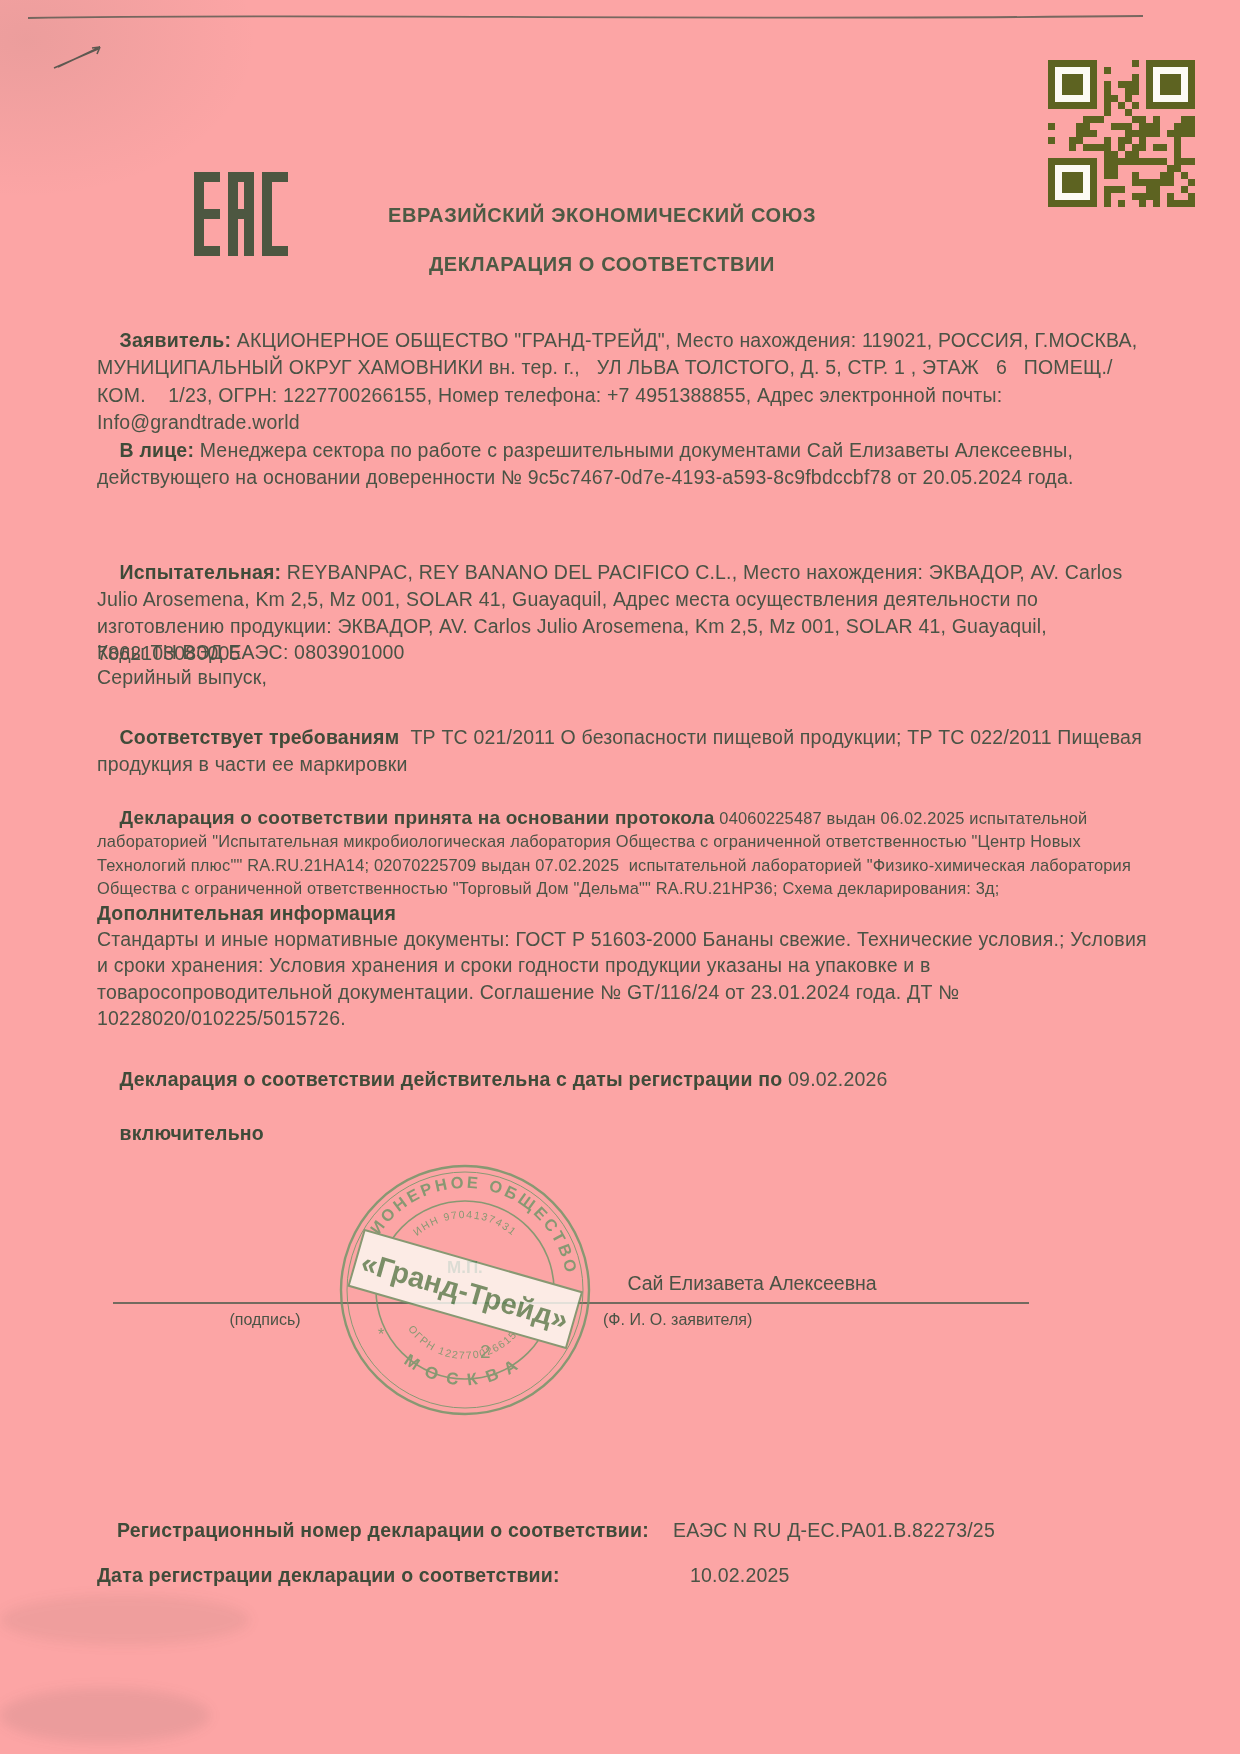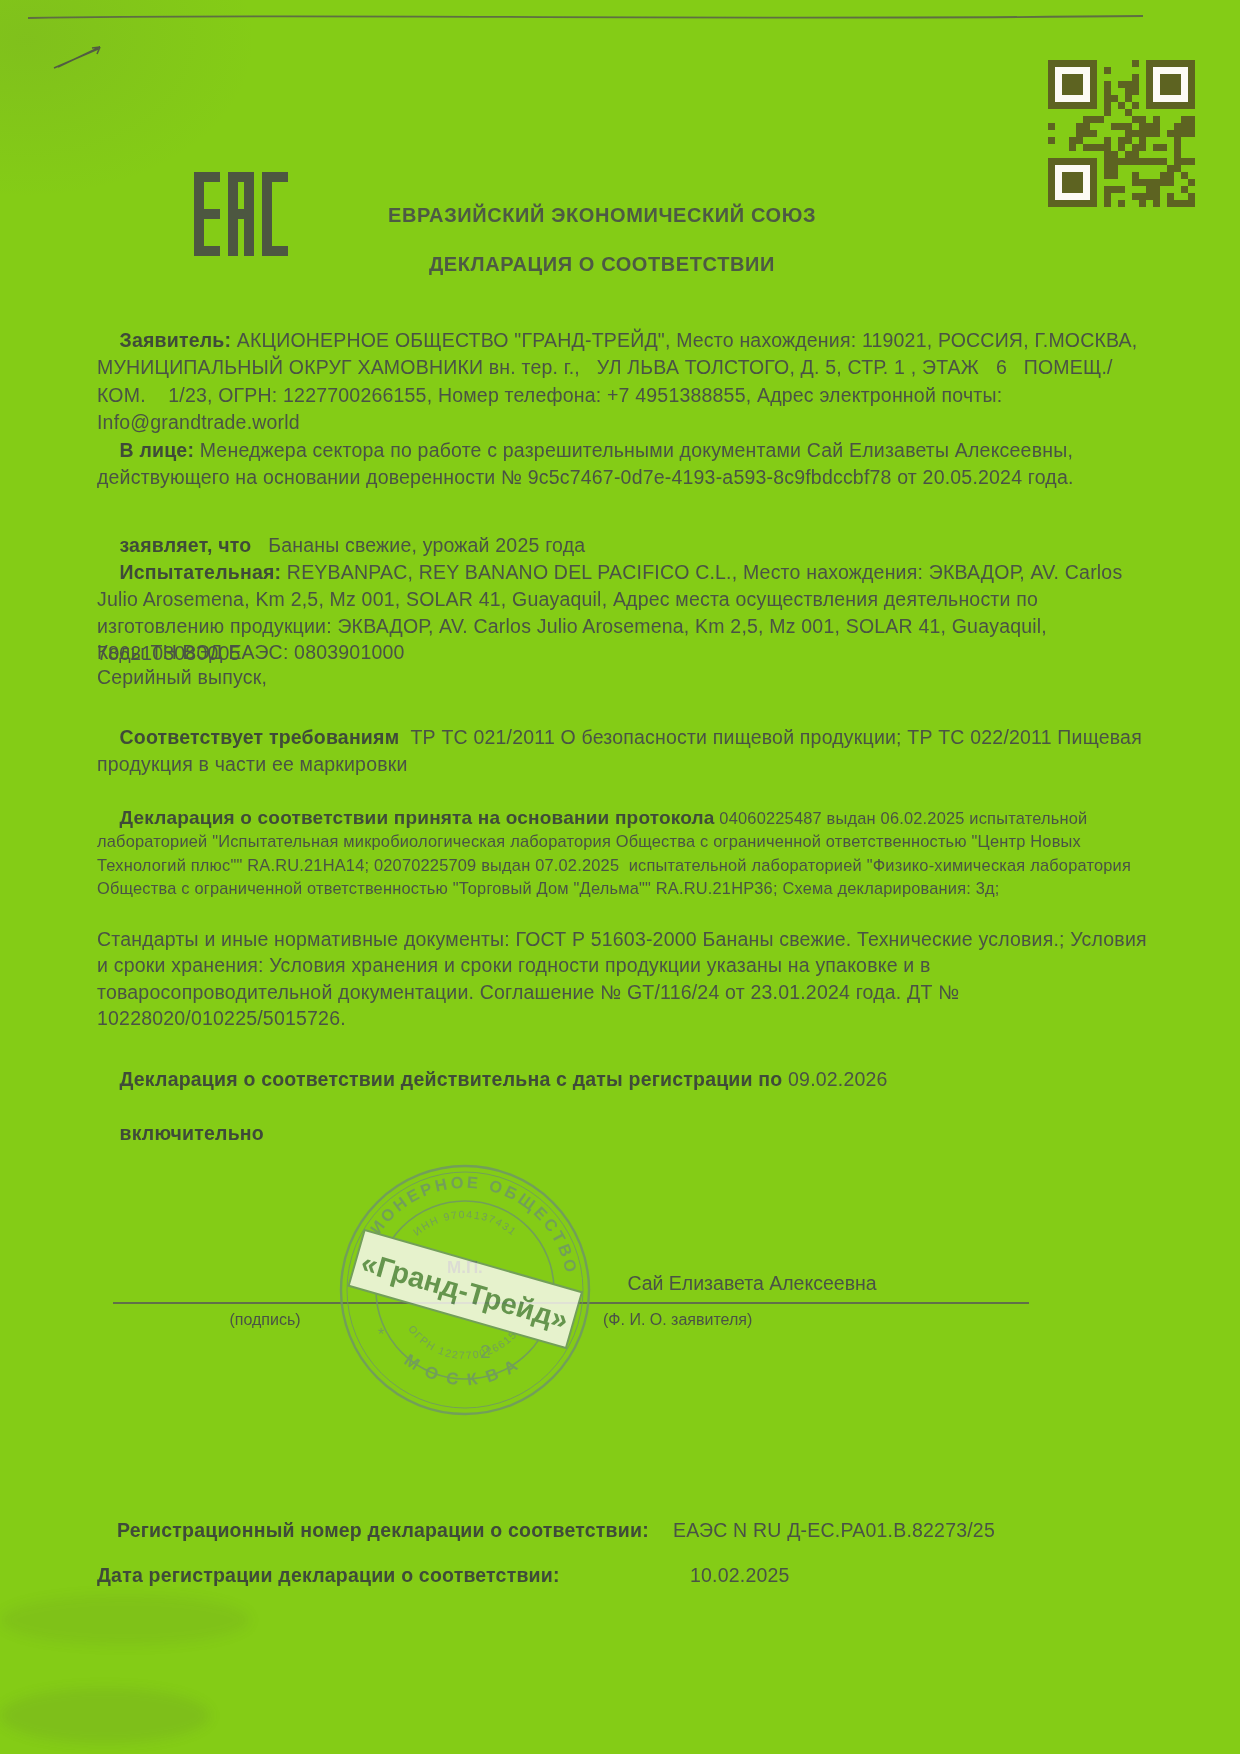--- a/index.html
+++ b/index.html
@@ -1,16 +1,16 @@
 <!DOCTYPE html>
 <html><head>
 <meta charset="utf-8">
 <style>
   html,body{margin:0;padding:0;background:#e9e8e2;}
-  .page{position:relative;width:1240px;height:1754px;background:#84cc16;
+  .page{position:relative;width:1240px;height:1754px;background:#fca5a5;
         font-family:"Liberation Sans",sans-serif;color:#4a5345;overflow:hidden;}
   .para{position:absolute;left:97px;width:1058px;font-size:19.5px;line-height:27.5px;
         white-space:pre-wrap;letter-spacing:.2px;}
   .lbl{font-weight:bold;color:#3f4b39;}
   .small-text{font-size:16.4px;}
   .doc-head{position:absolute;left:97px;width:1010px;text-align:center;font-weight:bold;
         color:#4d5a44;font-size:20px;letter-spacing:.6px;}
   .caption{position:absolute;font-size:16px;color:#4a5345;text-align:right;}
   .sig-line{position:absolute;left:113px;top:1302px;width:916px;height:2px;background:#5a5f52;opacity:.85;}
   .smudge{position:absolute;border-radius:50%;filter:blur(6px);}
@@ -188,39 +188,37 @@
   <div class="doc-head" style="top:253px;">ДЕКЛАРАЦИЯ О СООТВЕТСТВИИ</div>
 
   <div class="para" style="top:299px;">
     <span class="lbl">Заявитель:</span><span> АКЦИОНЕРНОЕ ОБЩЕСТВО "ГРАНД-ТРЕЙД", Место нахождения: 119021, РОССИЯ, Г.МОСКВА, МУНИЦИПАЛЬНЫЙ ОКРУГ ХАМОВНИКИ вн. тер. г.,   УЛ ЛЬВА ТОЛСТОГО, Д. 5, СТР. 1 , ЭТАЖ   6   ПОМЕЩ./КОМ.    1/23, ОГРН: 1227700266155, Номер телефона: +7 4951388855, Адрес электронной почты: Info@grandtrade.world</span>
   </div>
 
   <div class="para" style="top:409px;">
     <span class="lbl">В лице:</span><span> Менеджера сектора по работе с разрешительными документами Сай Елизаветы Алексеевны, действующего на основании доверенности № 9c5c7467-0d7e-4193-a593-8c9fbdccbf78 от 20.05.2024 года.</span>
   </div>
 
-  <div class="para" style="top:504px;">
-    <span class="lbl">заявляет, что</span><span>   Бананы свежие, урожай 2025 года</span>
-  </div>
 
   <div class="para" style="top:532px;line-height:27px;">
     <span class="lbl">Испытательная:</span><span> REYBANPAC, REY BANANO DEL PACIFICO C.L., Место нахождения: ЭКВАДОР, AV. Carlos Julio Arosemena, Km 2,5, Mz 001, SOLAR 41, Guayaquil, Адрес места осуществления деятельности по изготовлению продукции: ЭКВАДОР, AV. Carlos Julio Arosemena, Km 2,5, Mz 001, SOLAR 41, Guayaquil, 7862103080005</span>
   </div>
 
   <div class="para" style="top:639px;">Коды ТН ВЭД ЕАЭС: 0803901000</div>
   <div class="para" style="top:664px;">Серийный выпуск,</div>
 
   <div class="para" style="top:696px;">
     <span class="lbl">Соответствует требованиям</span><span>  ТР ТС 021/2011 О безопасности пищевой продукции; ТР ТС 022/2011 Пищевая продукция в части ее маркировки</span>
   </div>
 
   <div class="para" style="top:784px;line-height:22.2px;">
     <span class="lbl" style="font-size:19px;">Декларация о соответствии принята на основании протокола</span><span class="small-text"> 04060225487 выдан 06.02.2025 испытательной лабораторией "Испытательная микробиологическая лаборатория Общества с ограниченной ответственностью "Центр Новых Технологий плюс"" RA.RU.21НА14; 02070225709 выдан 07.02.2025  испытательной лабораторией "Физико-химическая лаборатория Общества с ограниченной ответственностью "Торговый Дом "Дельма"" RA.RU.21НР36; Схема декларирования: 3д;</span>
   </div>
 
+  <div class="para lbl" style="top:900px;">Дополнительная информация</div>
   <div class="para" style="top:926px;line-height:26.3px;">Стандарты и иные нормативные документы: ГОСТ Р 51603-2000 Бананы свежие. Технические условия.; Условия и сроки хранения: Условия хранения и сроки годности продукции указаны на упаковке и в товаросопроводительной документации. Соглашение № GT/116/24 от 23.01.2024 года. ДТ № 10228020/010225/5015726.</div>
 
   <div class="para" style="top:1039px;line-height:27px;">
     <span class="lbl">Декларация о соответствии действительна с даты регистрации по</span><span> 09.02.2026</span><br>
     <span class="lbl">включительно</span>
   </div>
 
   <div class="caption lbl" style="left:447px;top:1258px;font-size:17px;">М.П.</div>
   <div class="sig-line"></div>
   <div class="caption" style="left:185px;top:1311px;width:160px;text-align:center;">(подпись)</div>

